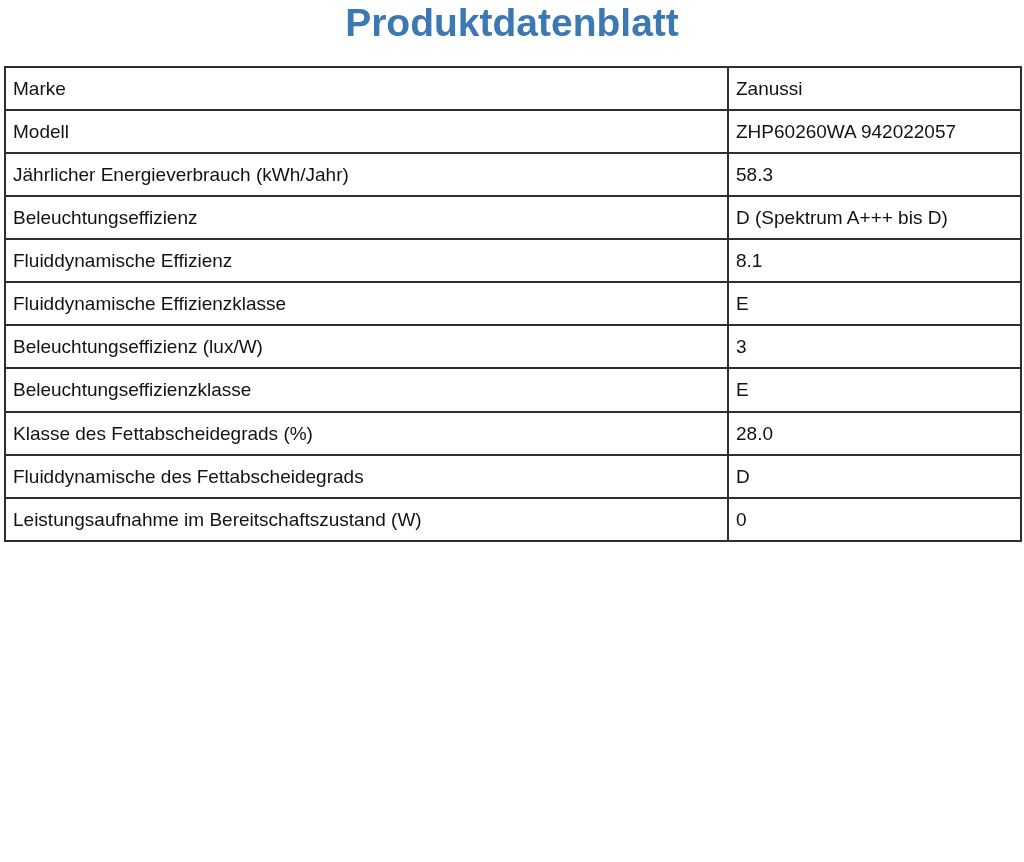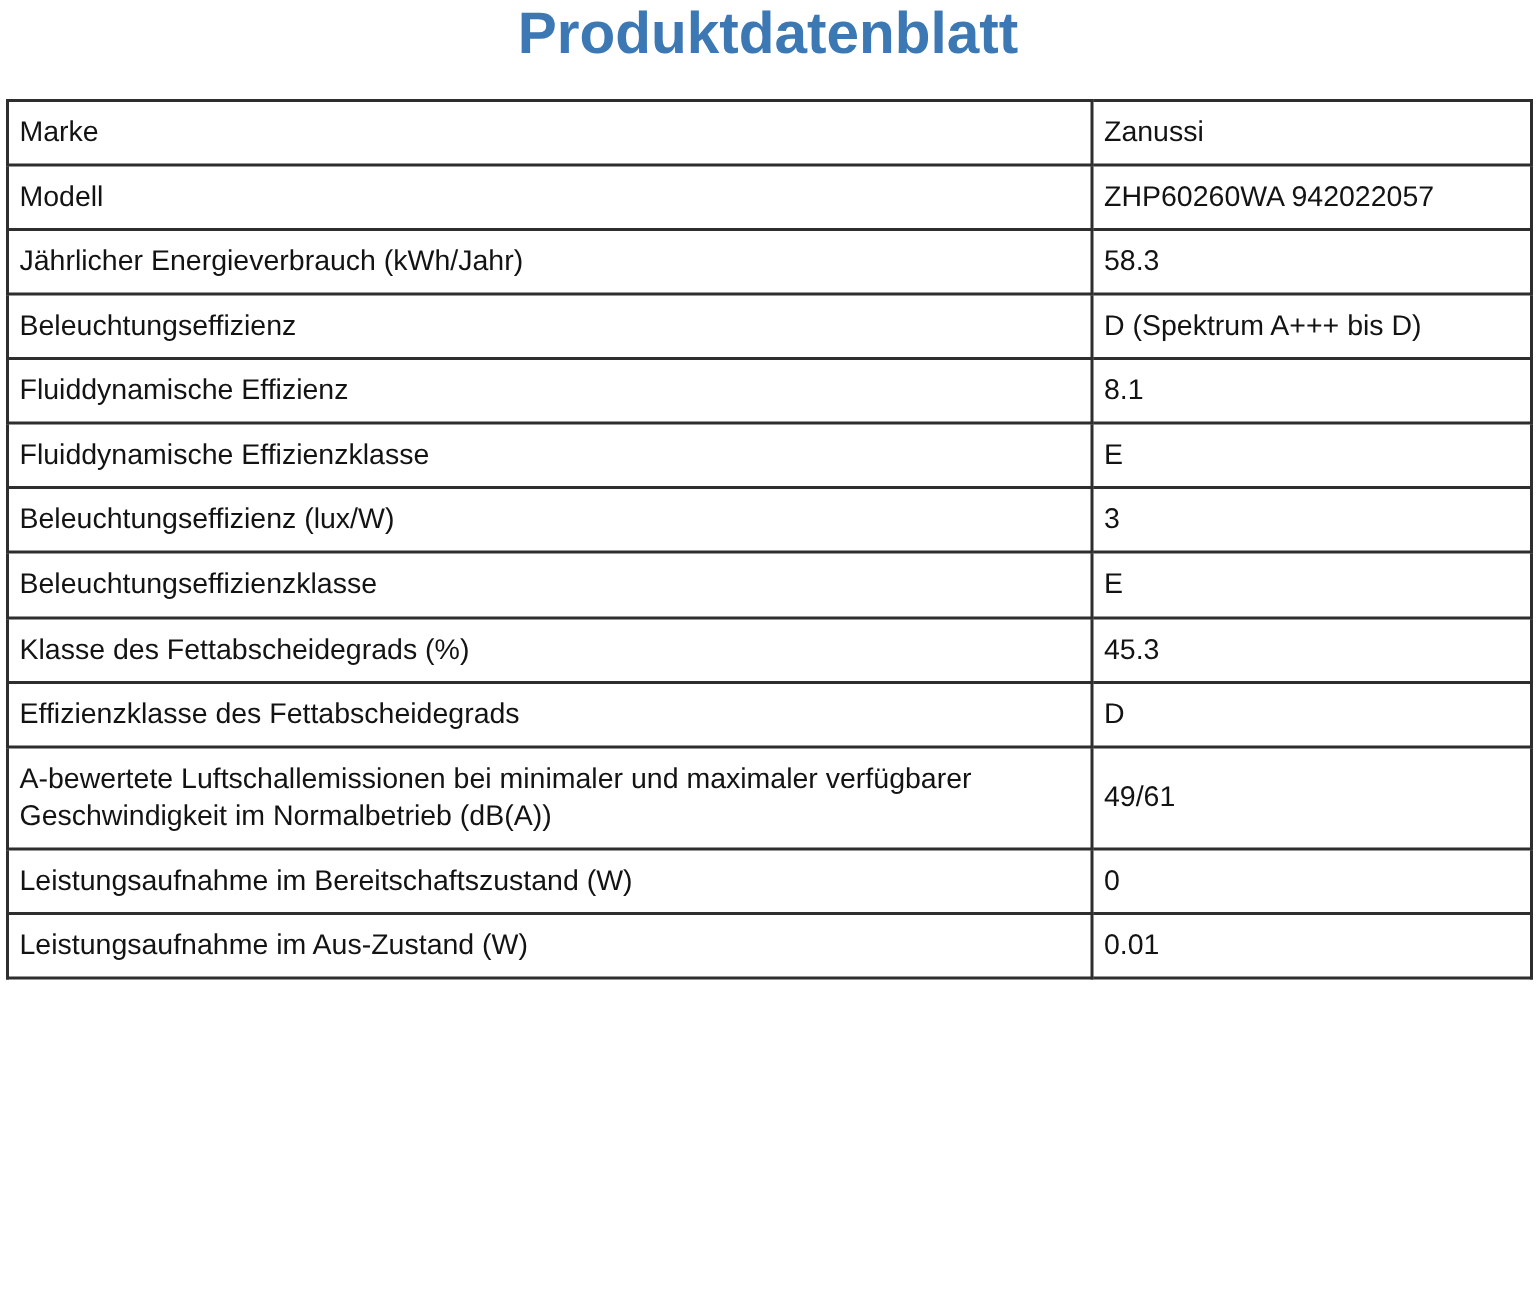--- a/index.html
+++ b/index.html
@@ -96,40 +96,32 @@
     <td class="value-cell">3</td>
   </tr>
 
   <tr>
     <td class="label-cell">Beleuchtungseffizienzklasse</td>
     <td class="value-cell">E</td>
   </tr>
 
   <tr>
     <td class="label-cell">Klasse des Fettabscheidegrads (%)</td>
-    <td class="value-cell">45.3</td>
+    <td class="value-cell">28.0</td>
   </tr>
 
   <tr>
-    <td class="label-cell">Effizienzklasse des Fettabscheidegrads</td>
+    <td class="label-cell">Fluiddynamische des Fettabscheidegrads</td>
     <td class="value-cell">D</td>
   </tr>
 
 
 
-  <tr>
-    <td class="label-cell">A-bewertete Luftschallemissionen bei minimaler und maximaler verfügbarer Geschwindigkeit im Normalbetrieb (dB(A))</td>
-    <td class="value-cell">49/61</td>
-  </tr>
 
 
   <tr>
     <td class="label-cell">Leistungsaufnahme im Bereitschaftszustand (W)</td>
     <td class="value-cell">0</td>
   </tr>
 
-  <tr>
-    <td class="label-cell">Leistungsaufnahme im Aus-Zustand (W)</td>
-    <td class="value-cell">0.01</td>
-  </tr>
 </tbody>
   </table>
 </div>
 
 </body></html>

